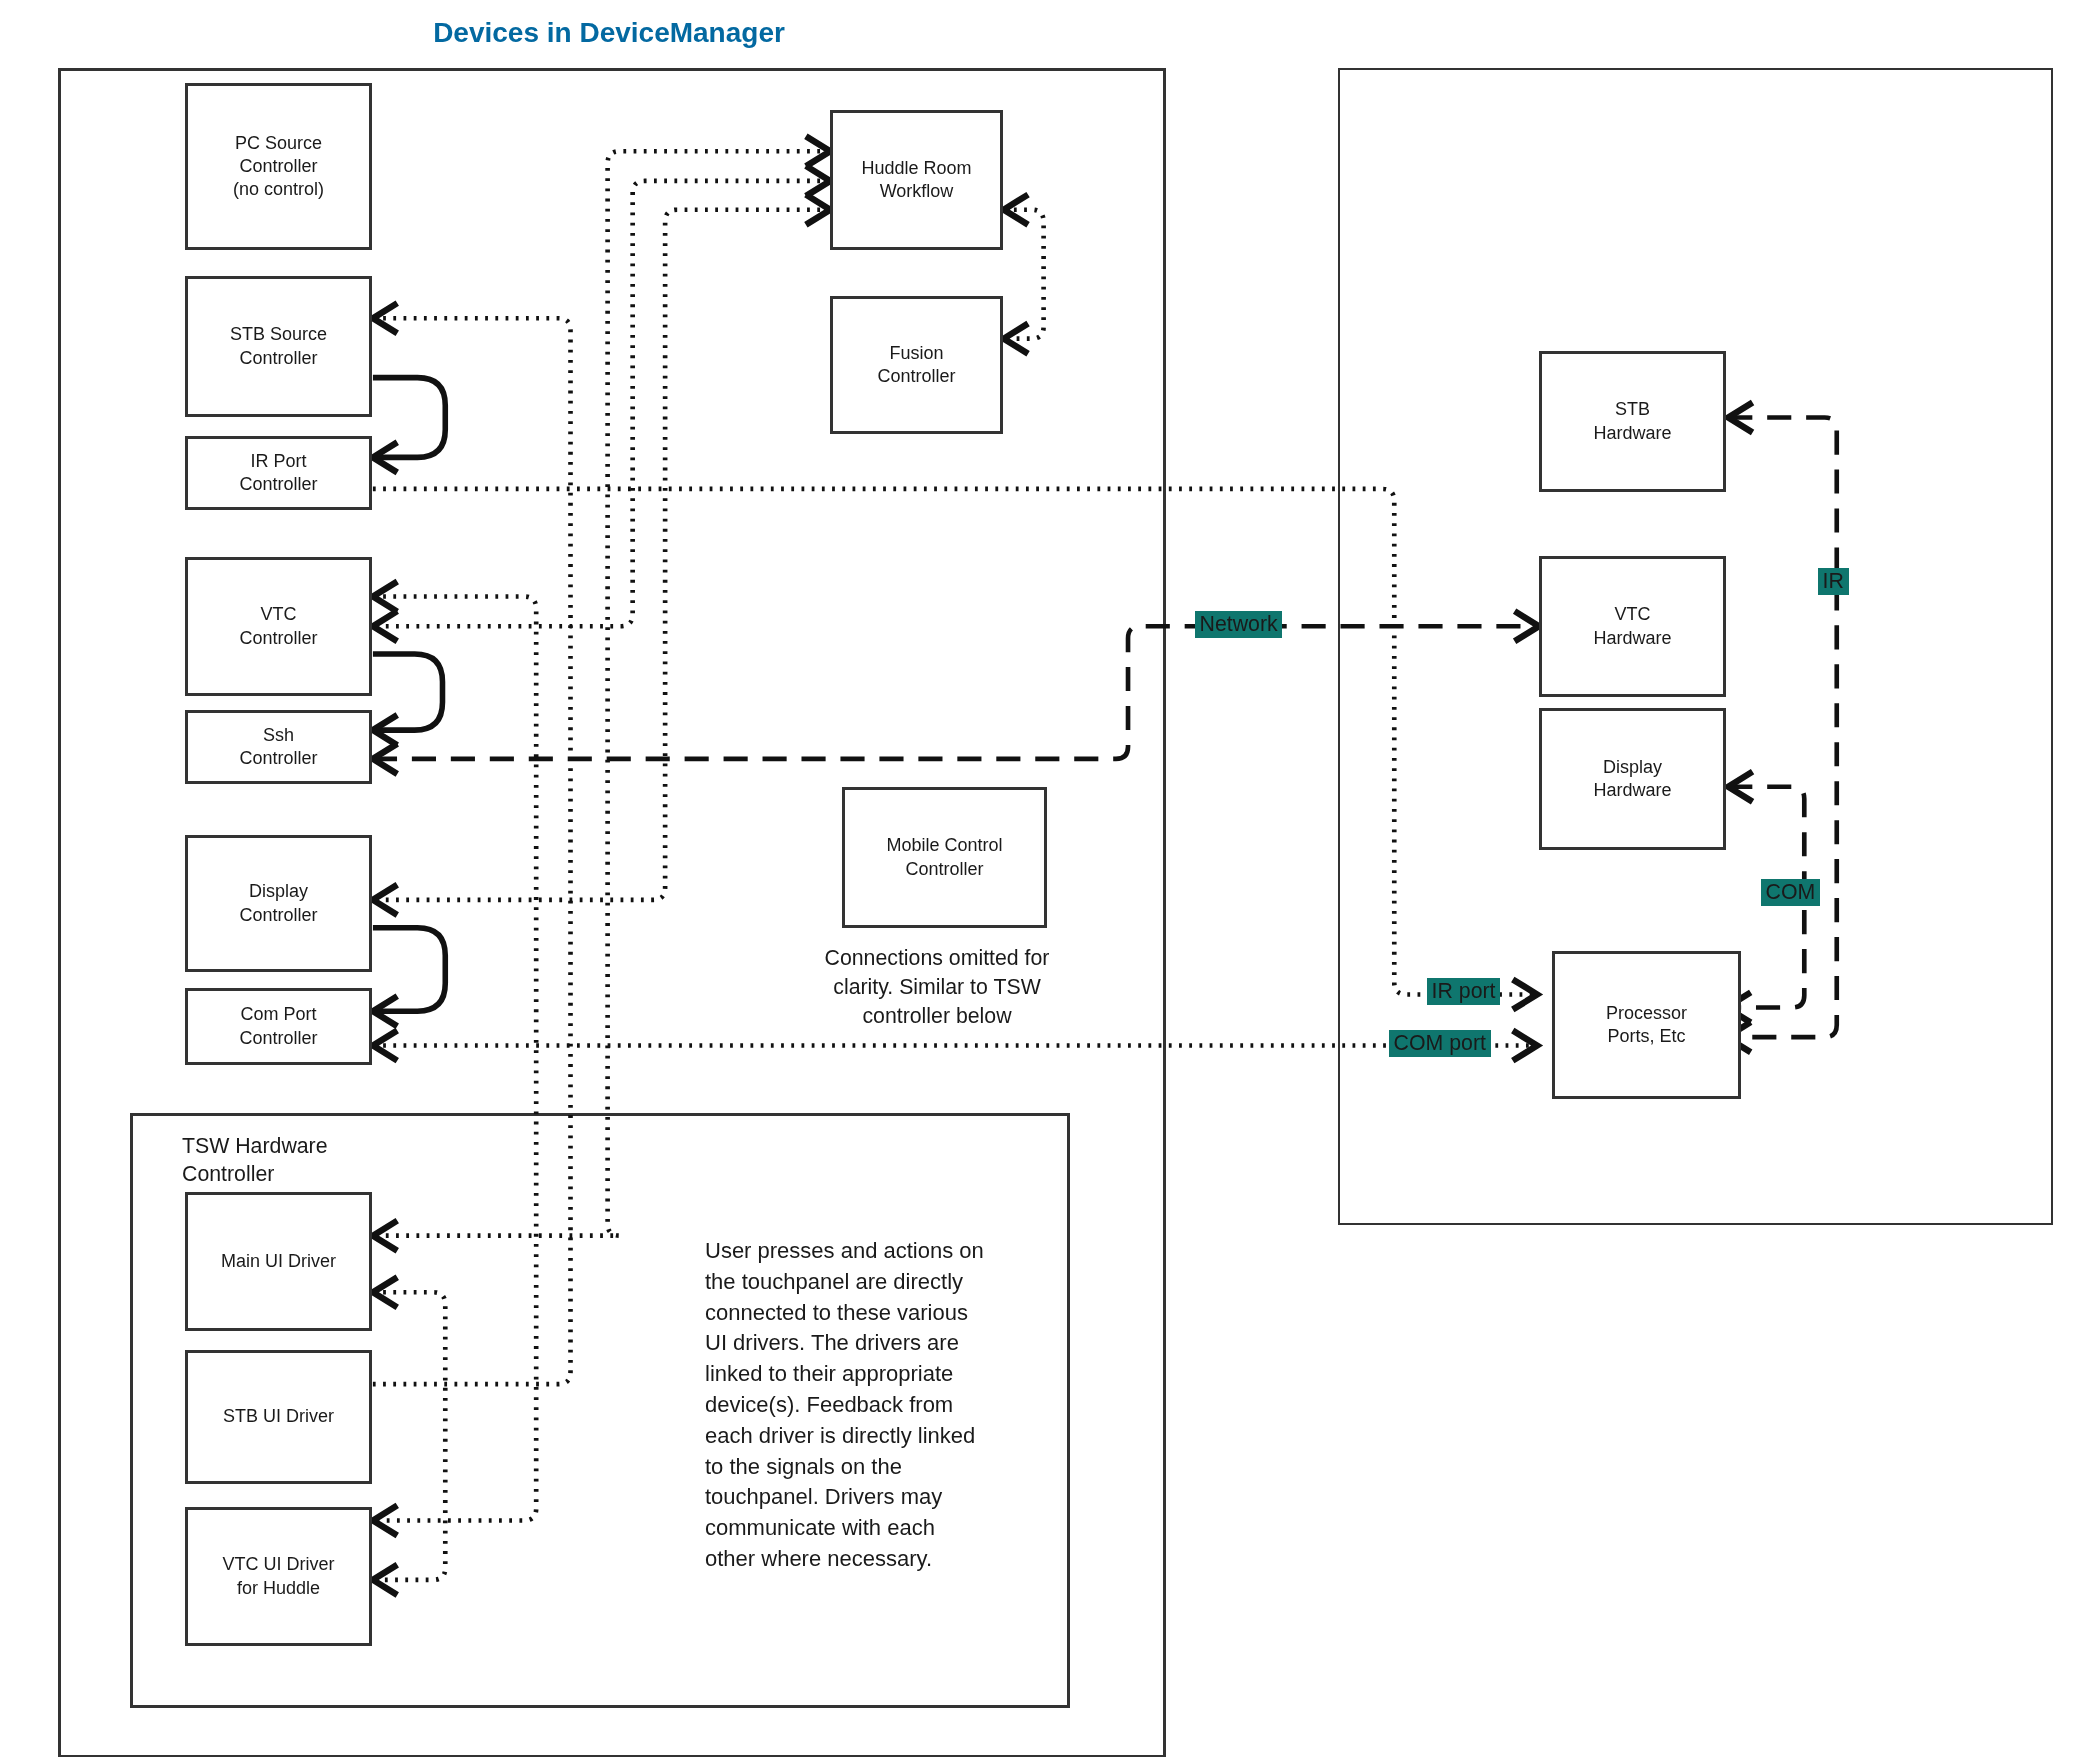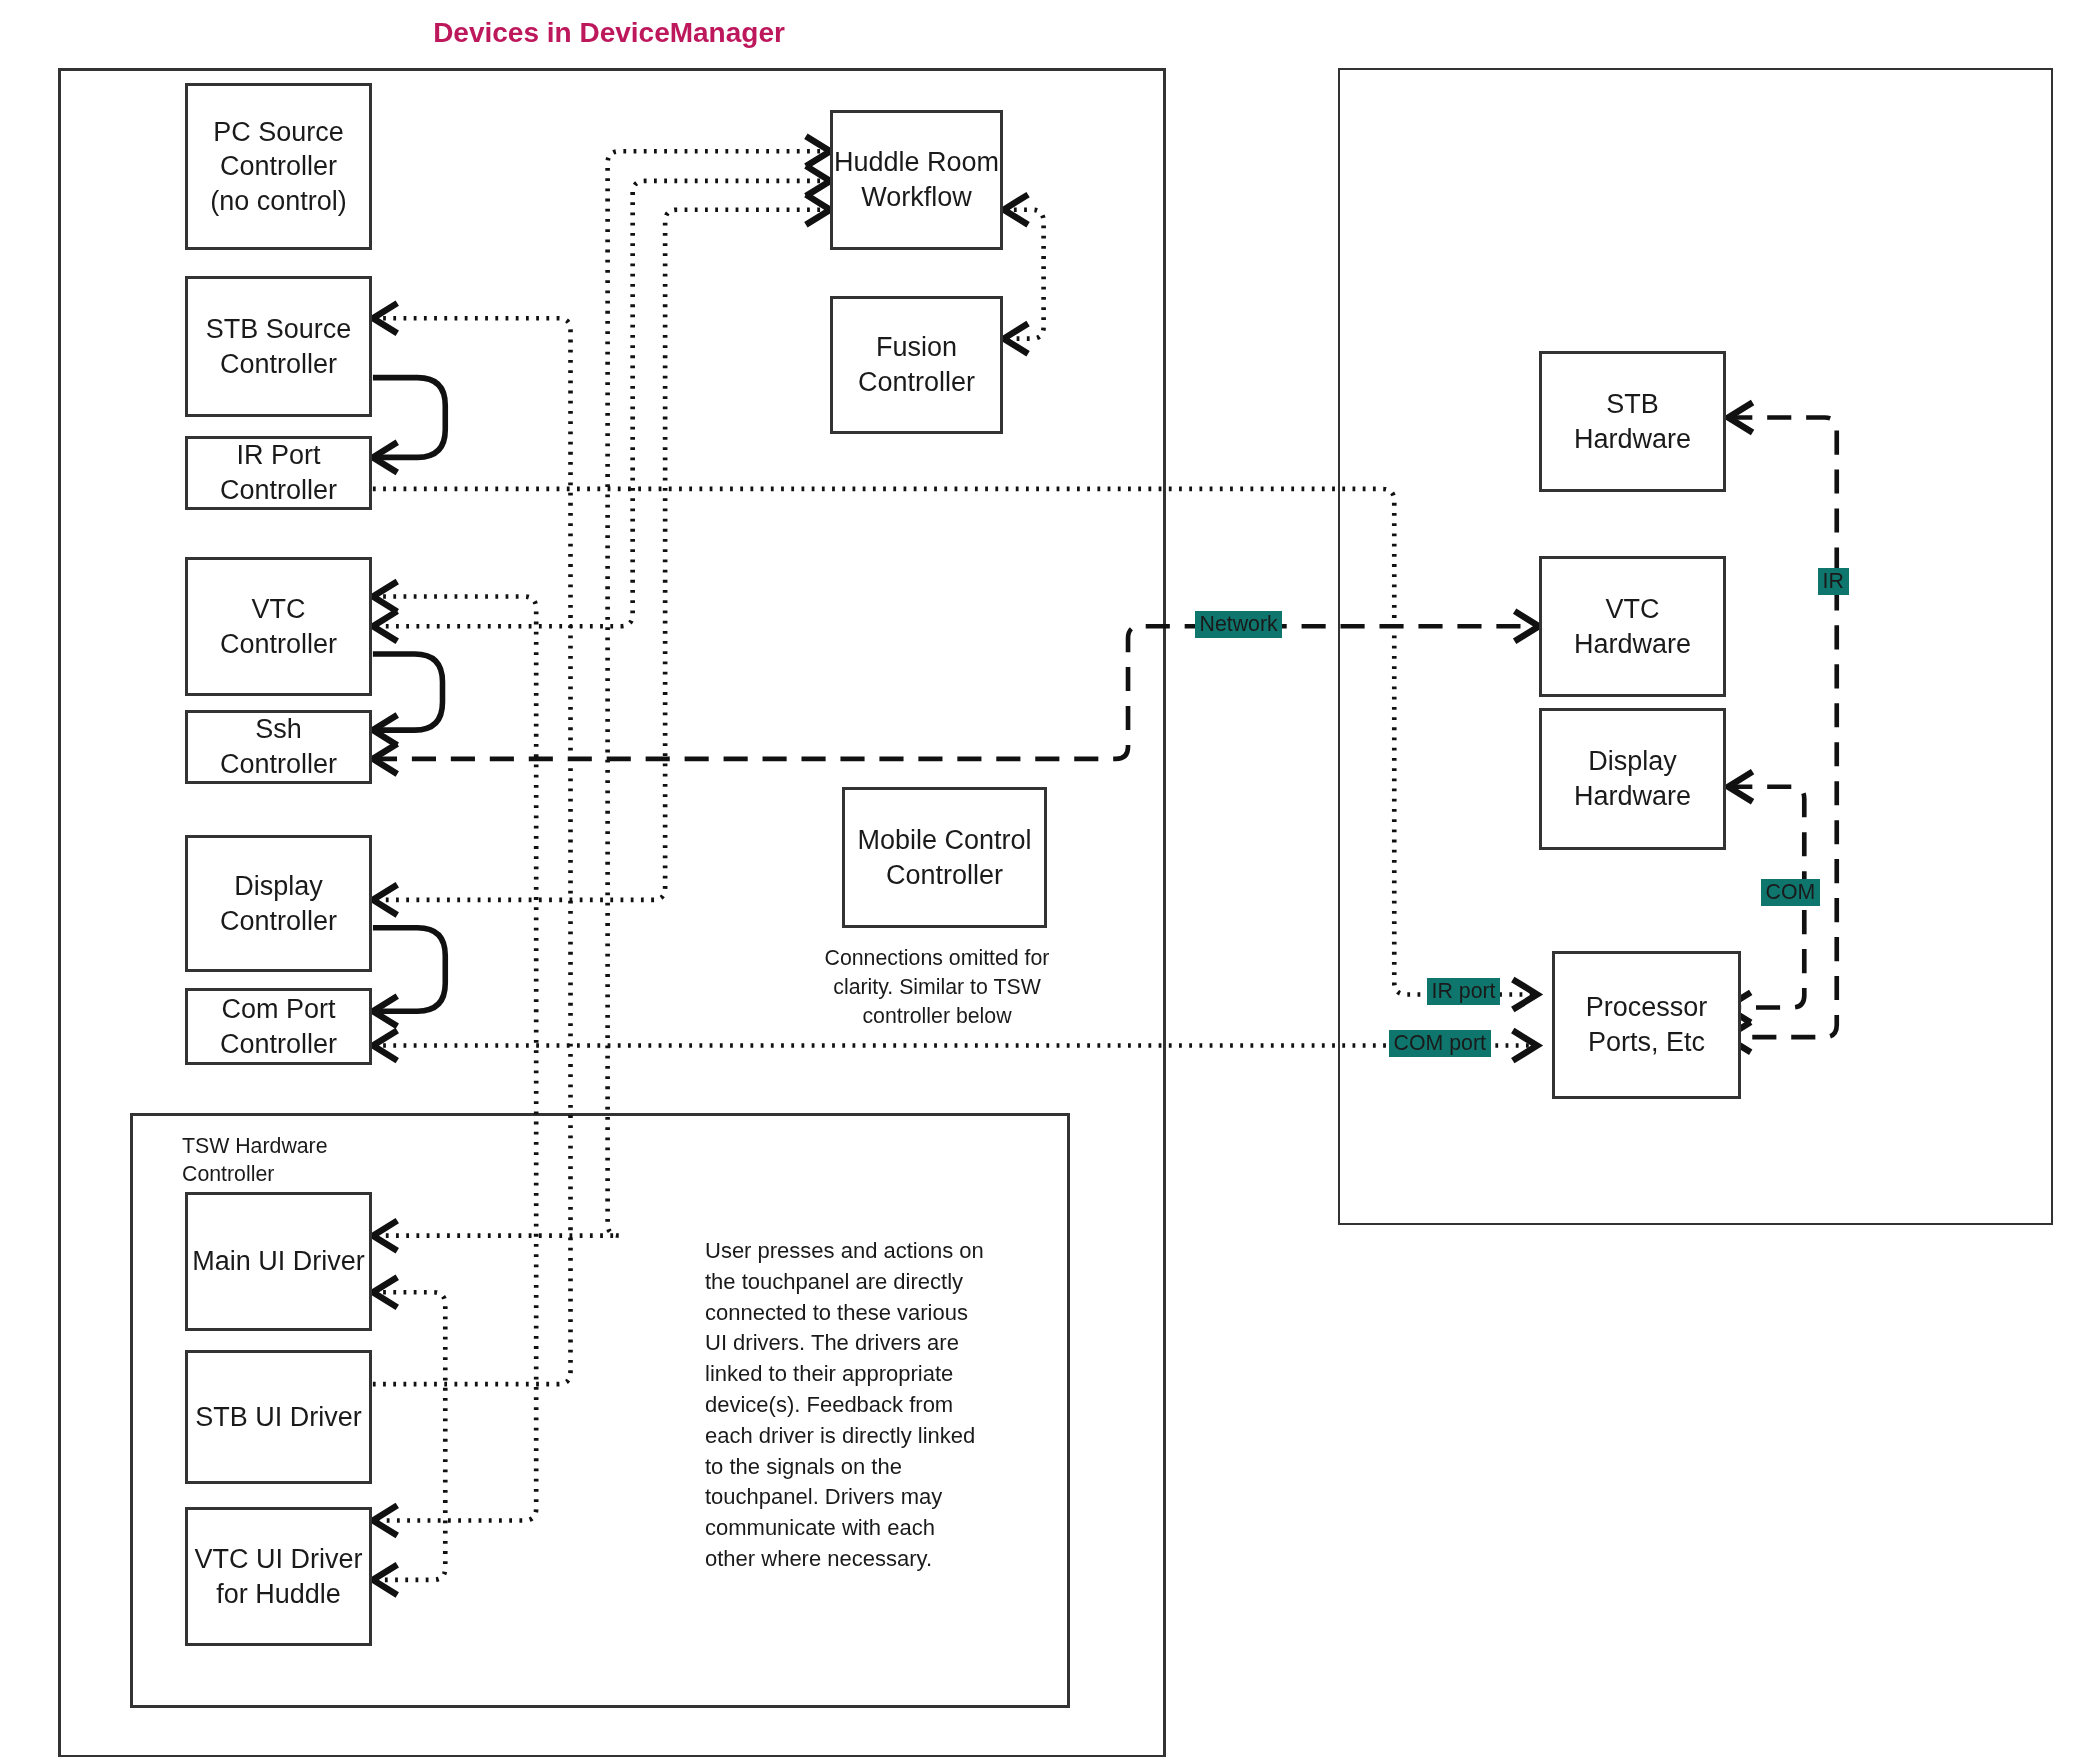--- a/index.html
+++ b/index.html
@@ -11,30 +11,30 @@
     color:#1a1a1a;
     overflow:hidden;
   }
   #wires{position:absolute;left:0;top:0;z-index:1;}
   .bigbox{position:absolute;background:transparent;z-index:0;}
   .bigbox.dm{left:58px;top:68px;width:1102px;height:1684px;border:3.7px solid #333;}
   .bigbox.ph{left:1338px;top:68px;width:711px;height:1153px;border:2.8px solid #333;}
   .bigbox.tsw{left:130px;top:1113px;width:934px;height:589px;border:3.7px solid #333;z-index:0;}
   .title{
     position:absolute;z-index:3;
-    font-size:28px;font-weight:bold;color:#be185d;
+    font-size:28px;font-weight:bold;color:#0369a1;
     text-align:center;white-space:pre-line;
   }
   .title.dm-title{left:58px;top:16.7px;width:1102px;}
   .title.ph-title{left:1338px;top:16.7px;width:711px;}
   .node{
     position:absolute;z-index:2;
     background:#fff;border:3.7px solid #333;
     display:flex;align-items:center;justify-content:center;
-    text-align:center;font-size:27px;line-height:1.28;
+    text-align:center;font-size:18px;line-height:1.28;
     white-space:pre-line;box-sizing:border-box;
   }
   .pc-source   {left:185px;top:83px;  width:187px;height:167px;}
   .stb-source  {left:185px;top:276px; width:187px;height:141px;}
   .ir-port     {left:185px;top:436px; width:187px;height:74px;}
   .vtc-ctrl    {left:185px;top:557px; width:187px;height:139px;}
   .ssh-ctrl    {left:185px;top:710px; width:187px;height:74px;}
   .display-ctrl{left:185px;top:835px; width:187px;height:137px;}
   .com-port    {left:185px;top:988px;width:187px;height:77px;}
   .main-ui     {left:185px;top:1192px;width:187px;height:139px;}

